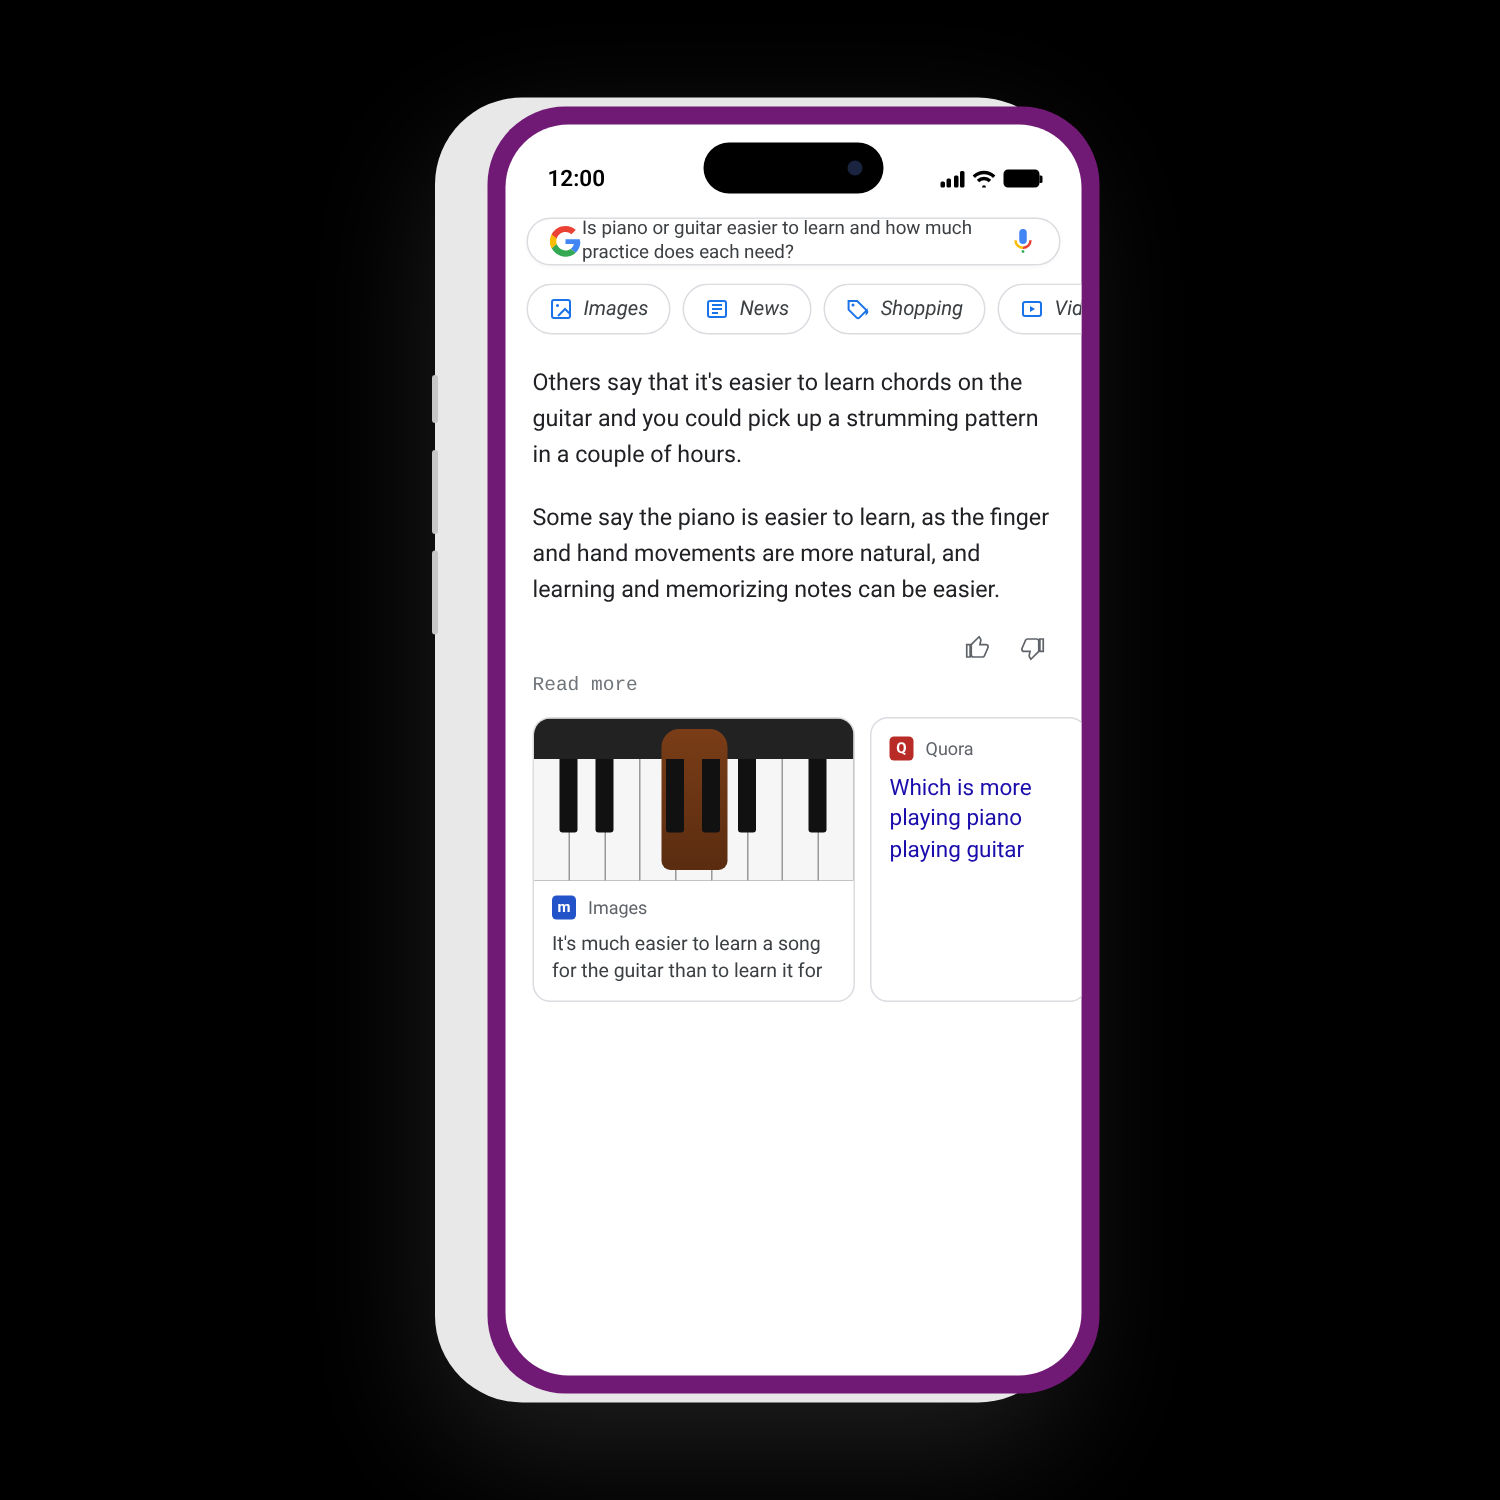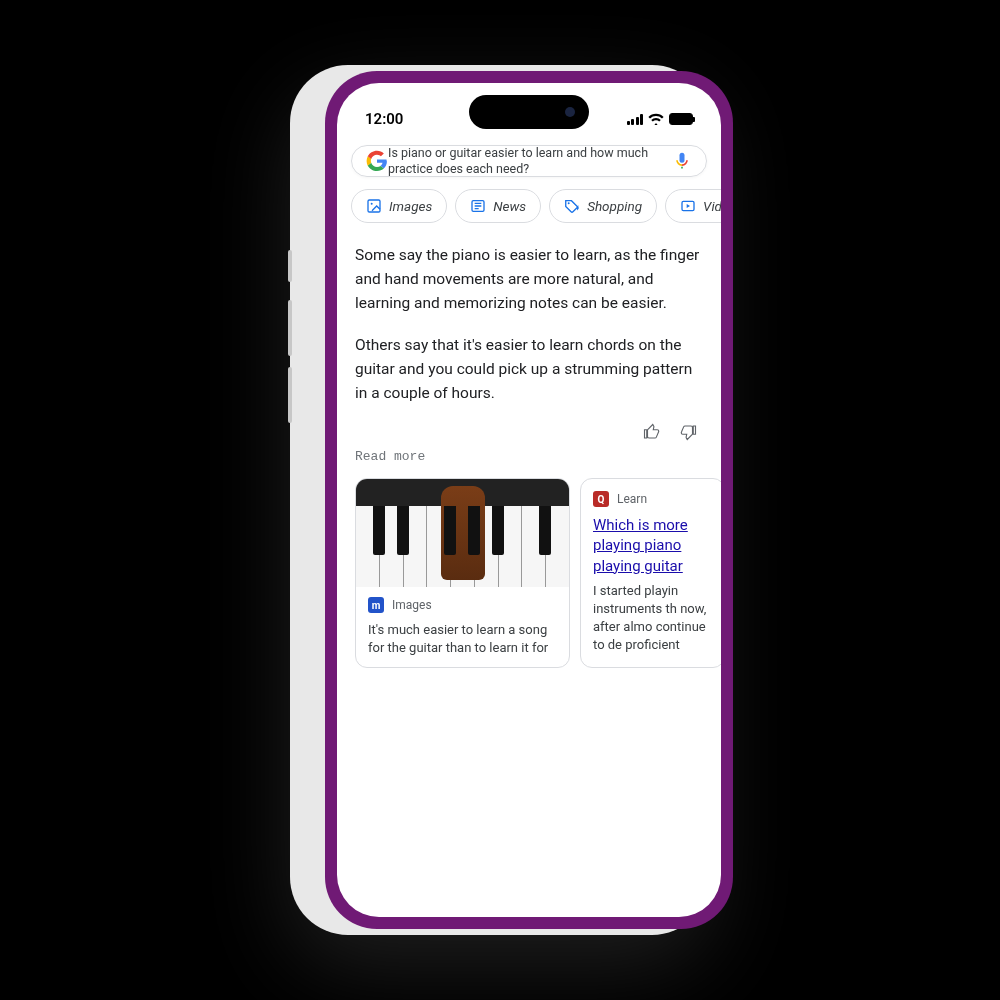--- a/index.html
+++ b/index.html
@@ -143,21 +143,21 @@
     content:""; position:absolute; width:8px; height:8px; background:#d9c08a; border-radius:50%;
   }
   .guitar-head::before{ left:6px; top:30px; box-shadow:0 14px 0 #d9c08a, 0 28px 0 #d9c08a;}
   .guitar-head::after{ right:6px; top:30px; box-shadow:0 14px 0 #d9c08a, 0 28px 0 #d9c08a;}
 
   .card-body { padding: 10px 12px; }
   .src { display:flex; align-items:center; gap:8px; font-size:12px; color:#5f6368; margin-bottom:8px;}
   .src-box { width:16px; height:16px; border-radius:3px; display:flex; align-items:center; justify-content:center; font-size:10px; font-weight:700; color:#fff;}
   .src-box.mussila { background:#2253c9; }
   .src-box.quora { background:#b92b27; }
-  .card-title { font-size:15px; color:#1a0dab; line-height:1.35; margin-bottom:6px;text-decoration:underline; }
+  .card-title { font-size:15px; color:#1a0dab; line-height:1.35; margin-bottom:6px; }
   .card-snip { font-size:13px; color:#3c4043; line-height:1.4; }
   .card.narrow .card-body{ padding-top:12px; }
 
   .side-btn { position:absolute; background:#c7c7c7; border-radius:2px; }
   .side-btn.left1 { left:-2px; top:185px; width:4px; height:32px; }
   .side-btn.left2 { left:-2px; top:235px; width:4px; height:56px; }
   .side-btn.left3 { left:-2px; top:302px; width:4px; height:56px; }
   .side-btn.right1 { right:-2px; top:250px; width:4px; height:90px; }
 </style>
 </head>
@@ -234,22 +234,22 @@
         <div class="chip">
           <svg viewBox="0 0 24 24">
               <rect x="3" y="5" width="18" height="14" rx="2" fill="none" stroke="#1a73e8" stroke-width="2"></rect>
               <path d="M10 9l5 3-5 3z" fill="#1a73e8"></path>
             </svg>
           <span>Videos</span>
         </div>
       </div>
 
       <div class="content">
+        <p>Others say that it's easier to learn chords on the guitar and you could pick up a strumming pattern in a couple of hours.</p>
         <p>Some say the piano is easier to learn, as the finger and hand movements are more natural, and learning and memorizing notes can be easier.</p>
-        <p>Others say that it's easier to learn chords on the guitar and you could pick up a strumming pattern in a couple of hours.</p>
         <div class="feedback-row">
           <svg viewBox="0 0 24 24">
               <path d="M2 20h3V9H2zm19-9c0-1.1-.9-2-2-2h-5.3l.8-3.8v-.3c0-.4-.2-.8-.4-1.1L13 2 6.6 8.4C6.2 8.8 6 9.3 6 9.8V18c0 1.1.9 2 2 2h8c.8 0 1.5-.5 1.8-1.2l2.9-6.8c.1-.2.1-.5.1-.7z" fill="none" stroke="#5f6368" stroke-width="1.5"></path>
             </svg>
           <svg viewBox="0 0 24 24">
               <path d="M22 4h-3v11h3zM3 13c0 1.1.9 2 2 2h5.3l-.8 3.8v.3c0 .4.2.8.4 1.1L11 22l6.4-6.4c.4-.4.6-.9.6-1.4V6c0-1.1-.9-2-2-2H8c-.8 0-1.5.5-1.8 1.2L3.3 12c-.1.2-.1.5-.1.7z" fill="none" stroke="#5f6368" stroke-width="1.5"></path>
             </svg>
         </div>
         <div class="read-more">Read more</div>
       </div>
@@ -287,23 +287,22 @@
               <div class="src-box mussila">m</div>
               <span>Images</span>
             </div>
             <div class="card-snip">It's much easier to learn a song for the guitar than to learn it for</div>
           </div>
         </div>
         <div class="card narrow">
           <div class="card-body">
             <div class="src">
               <div class="src-box quora">Q</div>
-              <span>Learn</span>
+              <span>Quora</span>
             </div>
             <div class="card-title">Which is more playing piano playing guitar</div>
-            <div class="card-snip">I started playin instruments th now, after almo continue to de proficient</div>
           </div>
         </div>
       </div>
 
     </div>
   </div>
 </div>
 
 </body></html>

